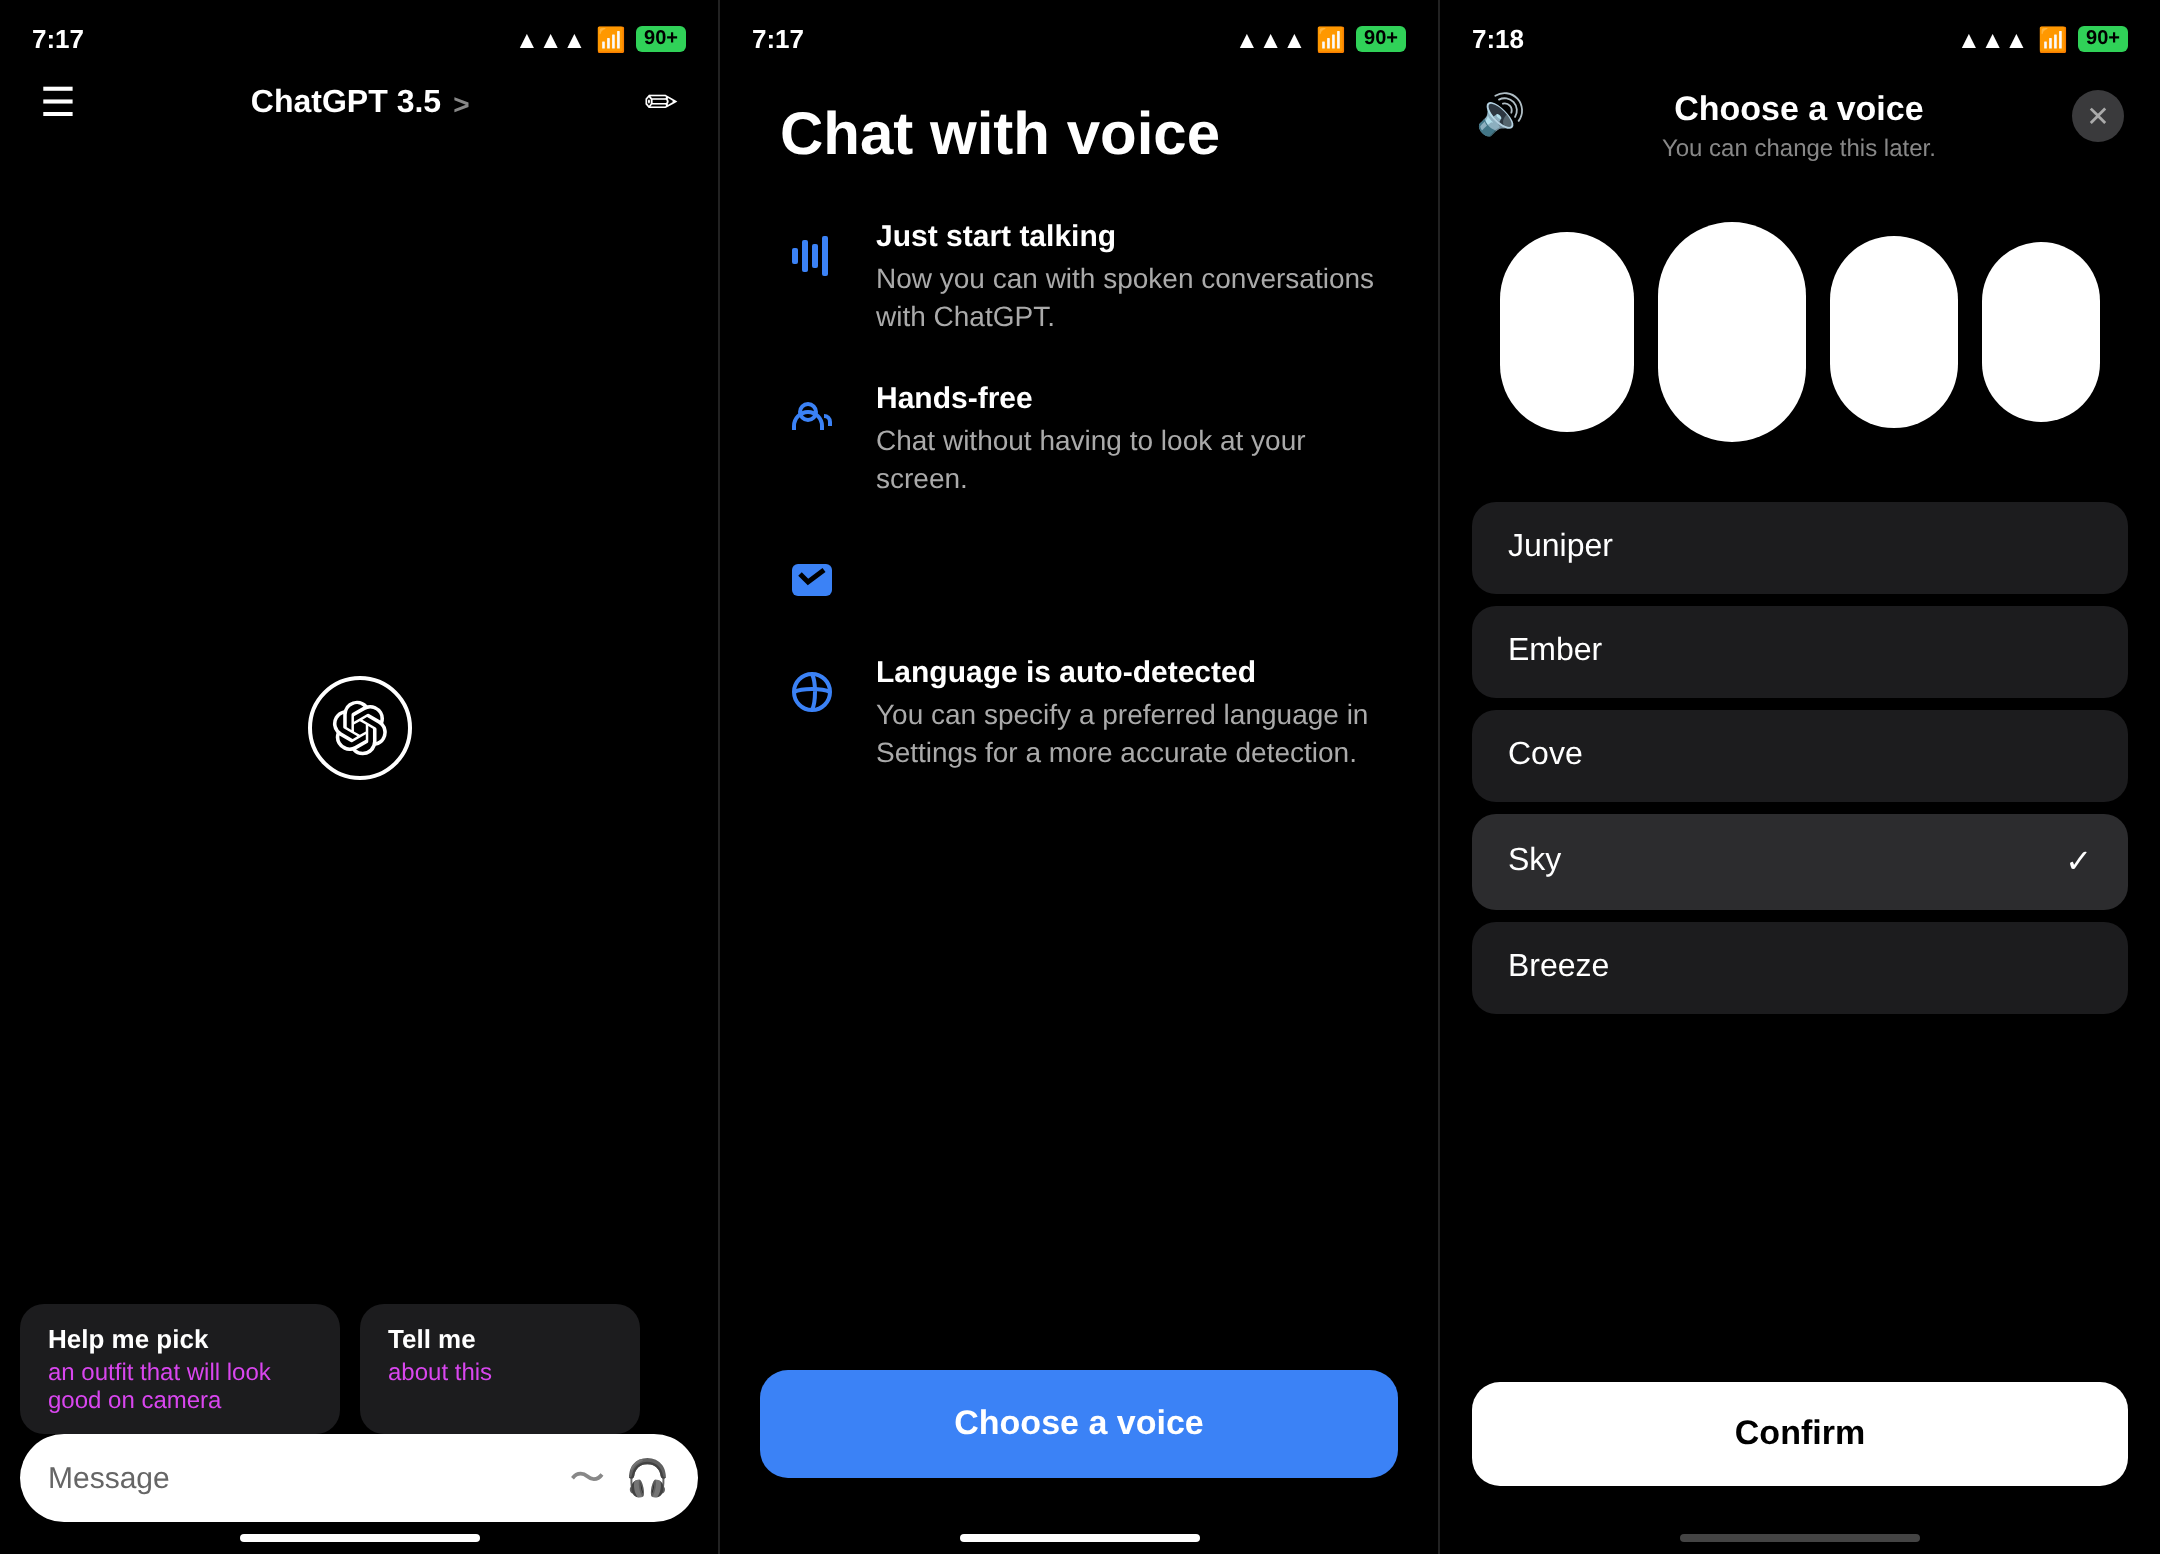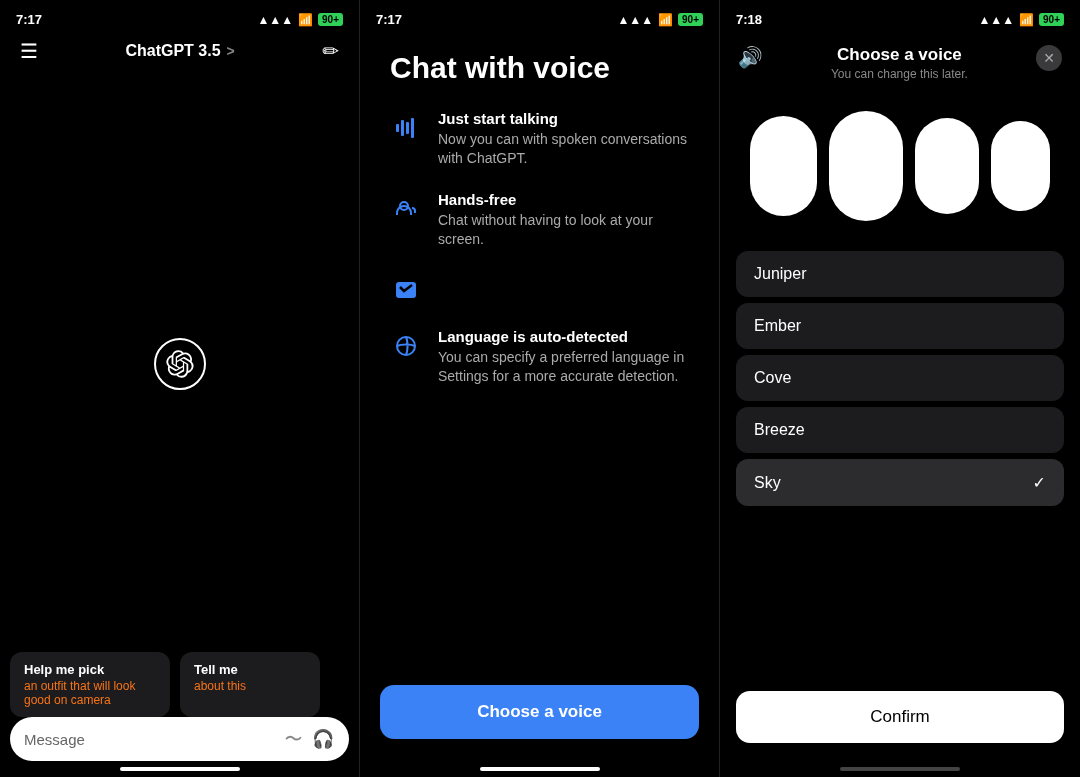--- a/index.html
+++ b/index.html
@@ -109,21 +109,21 @@
       font-size: 13px;
       min-width: 140px;
       max-width: 160px;
     }
     .chip-title {
       font-weight: 600;
       font-size: 13px;
     }
     .chip-sub {
       font-size: 12px;
-      color: #f97316;
+      color: #d946ef;
       margin-top: 2px;
     }
 
     
     .input-bar {
       display: flex;
       align-items: center;
       margin: 0 10px 6px;
       background: #ffffff;
       border-radius: 25px;
@@ -315,21 +315,21 @@
       padding: 12px 16px 24px;
     }
     .confirm-btn {
       width: 100%;
       background: #fff;
       color: #000;
       border: none;
       border-radius: 14px;
       padding: 16px;
       font-size: 17px;
-      font-weight: 400;
+      font-weight: 700;
       cursor: pointer;
       text-align: center;
     }
   </style>
 </head>
 <body>
 
 <div class="panel">
 
   <div class="status-bar">
@@ -477,26 +477,26 @@
   <div class="voice-list">
     <div class="voice-item">
       <span>Juniper</span>
     </div>
     <div class="voice-item">
       <span>Ember</span>
     </div>
     <div class="voice-item">
       <span>Cove</span>
     </div>
-    <div class="voice-item">
-      <span>Breeze</span>
-    </div>
     <div class="voice-item selected">
       <span>Sky</span>
       <span class="check-mark">✓</span>
     </div>
+    <div class="voice-item">
+      <span>Breeze</span>
+    </div>
   </div>
 
   <div class="p3-footer">
     <button class="confirm-btn">Confirm</button>
   </div>
   <div class="home-indicator" style="background:#444;"></div>
 </div>
 
 </body></html>

